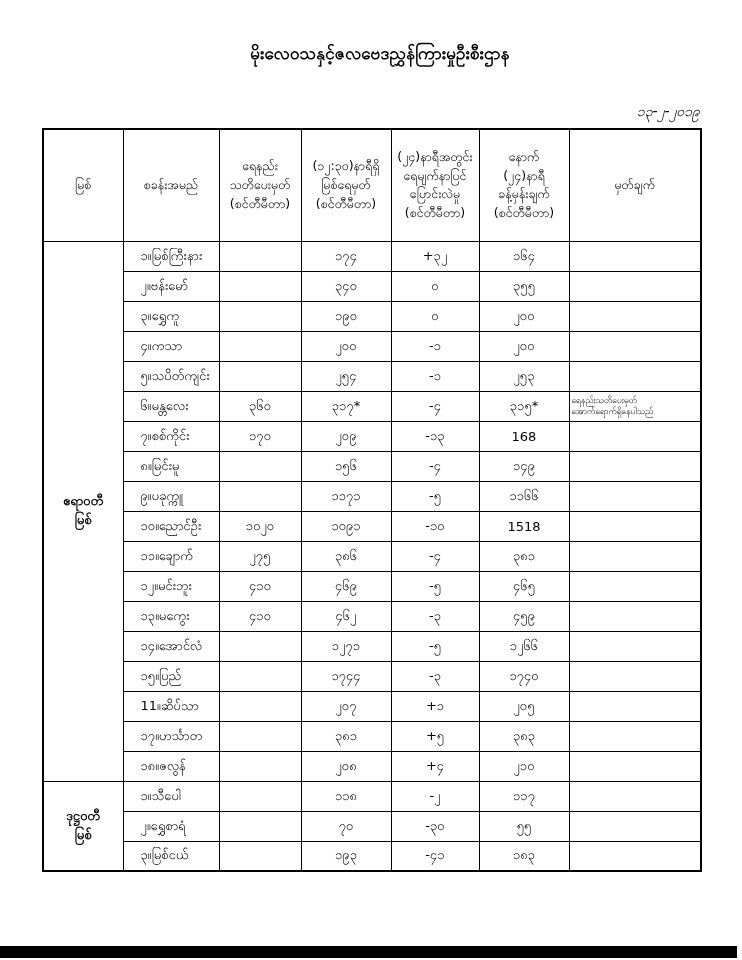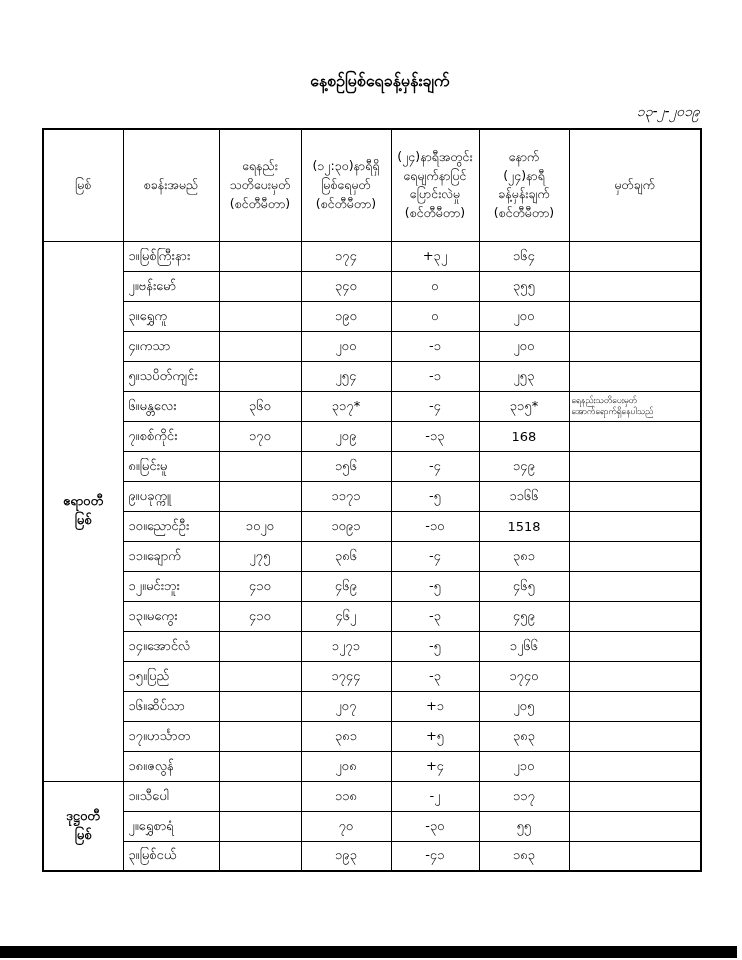--- a/index.html
+++ b/index.html
@@ -69,21 +69,21 @@
     text-align: center;
     vertical-align: middle;
     font-weight: bold;
     font-size: 13px;
     padding: 0 18px;
   }
   td.station {
     text-align: left;
     vertical-align: middle;
     font-size: 13px;
-    padding: 0 2px 0 5px;
+    padding: 0 2px 0 17px;
     white-space: nowrap;
   }
   td.num {
     text-align: center;
     vertical-align: middle;
     font-size: 13px;
   }
   td.remark {
     text-align: left;
     vertical-align: middle;
@@ -99,21 +99,21 @@
     width: 737px;
     height: 12px;
     background: #000;
   }
 </style>
 </head>
 <body>
 
 <div class="page">
 
-  <div class="title-line2">နေ့စဉ်မြစ်ရေခန့်မှန်းချက်</div>
+  <div class="title-line1">မိုးလေဝသနှင့်ဇလဗေဒညွှန်ကြားမှုဦးစီးဌာန</div>
   <div class="report-date">၁၃-၂-၂၀၁၉</div>
 
   <table class="forecast">
     <colgroup>
       <col style="width:80px">
       <col style="width:96px">
       <col style="width:82px">
       <col style="width:90px">
       <col style="width:88px">
       <col style="width:90px">
@@ -257,21 +257,21 @@
         </tr>
         <tr>
           <td class="station">၁၅။ပြည်</td>
           <td class="num"></td>
           <td class="num">၁၇၄၄</td>
           <td class="num">-၃</td>
           <td class="num">၁၇၄၀</td>
           <td class="remark"></td>
         </tr>
         <tr>
-          <td class="station">၁၆။ဆိပ်သာ</td>
+          <td class="station">11။ဆိပ်သာ</td>
           <td class="num"></td>
           <td class="num">၂၀၇</td>
           <td class="num">+၁</td>
           <td class="num">၂၀၅</td>
           <td class="remark"></td>
         </tr>
         <tr>
           <td class="station">၁၇။ဟင်္သာတ</td>
           <td class="num"></td>
           <td class="num">၃၈၁</td>

